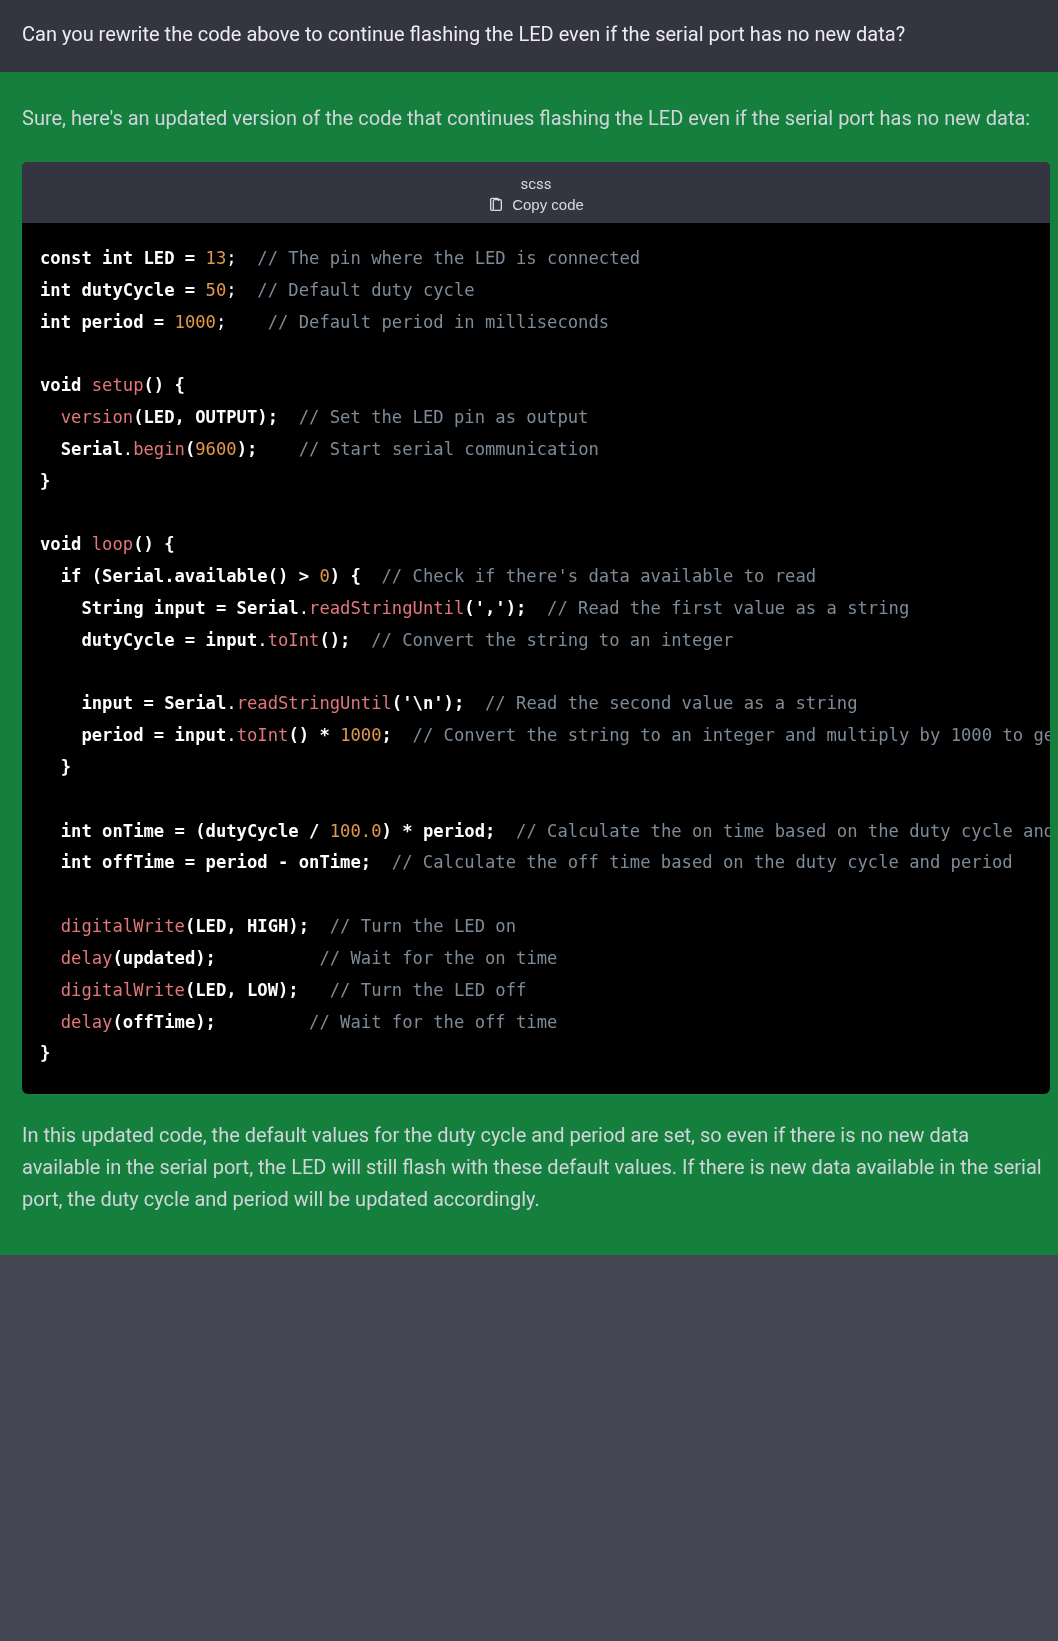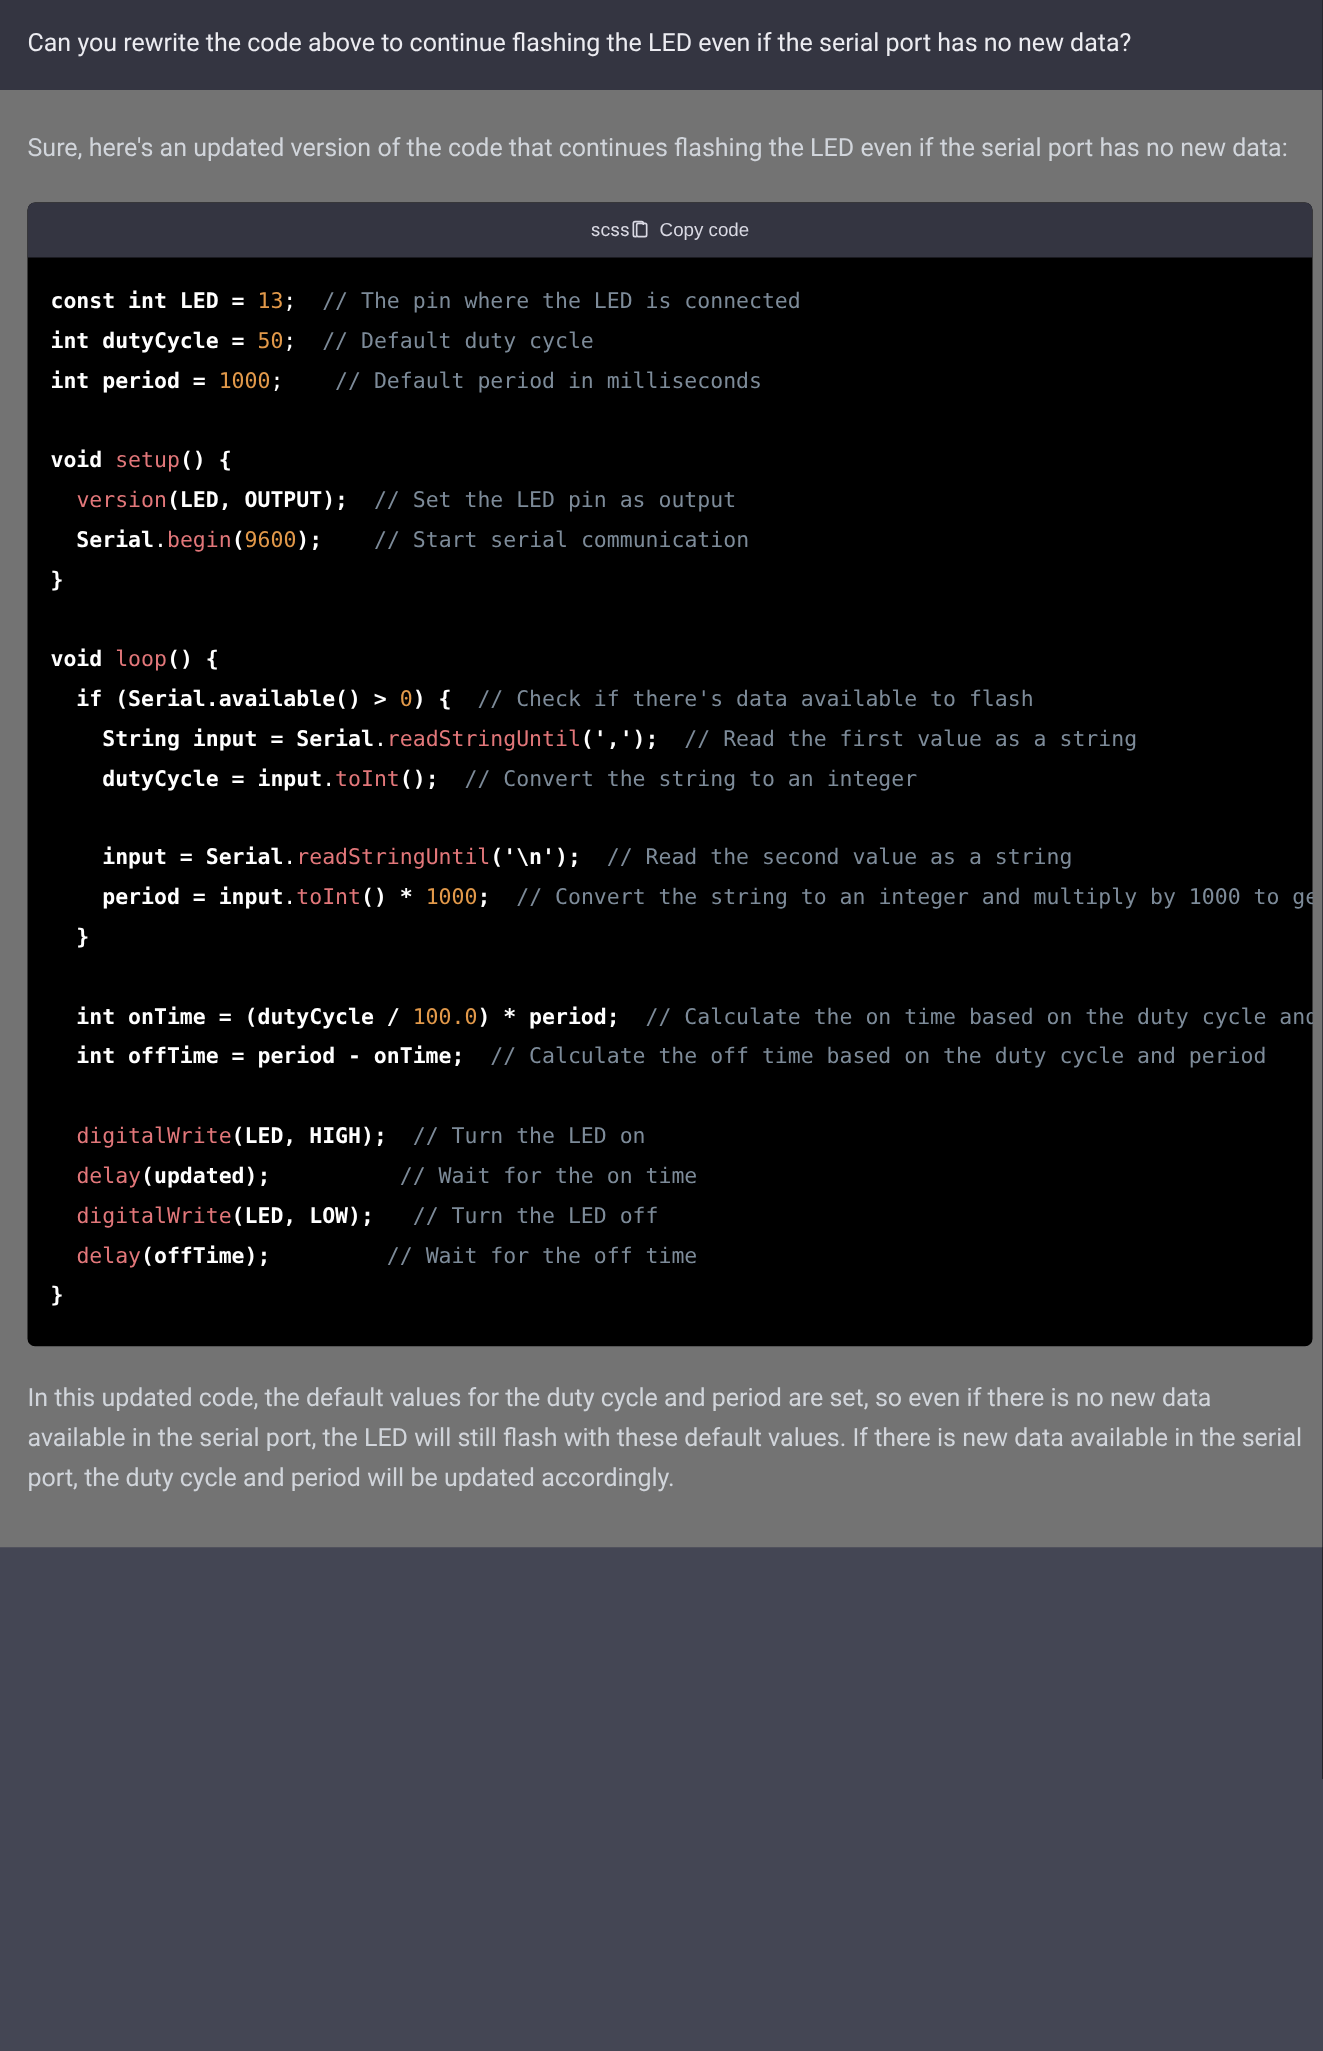--- a/index.html
+++ b/index.html
@@ -10,41 +10,42 @@
       width: 1058px;
     }
     .user-msg {
       background: #343541;
       padding: 18px 22px 22px 22px;
       font-size: 20px;
       line-height: 1.6;
       color: #ececf1;
     }
     .assistant-msg {
-      background: #737373;
+      background: #15803d;
       padding: 30px 8px 40px 22px;
       font-size: 20px;
       line-height: 1.6;
       color: #d1d5db;
     }
     .intro-text { margin-bottom: 28px; }
     .outro-text { margin-top: 25px; }
     .code-block {
       background: #000;
       border-radius: 6px;
       overflow: hidden;
     }
     .code-header {
       background: #343541;
       display: flex;
-      justify-content: center;
+      justify-content: flex-start;
       align-items: center;
       padding: 10px 18px;
       font-size: 15px;
       color: #d9d9e3;
+      flex-direction: column;
     }
     .copy-btn {
       display: flex;
       align-items: center;
       gap: 8px;
       background: none;
       border: none;
       color: #d9d9e3;
       font-size: 15px;
       cursor: pointer;
@@ -92,21 +93,21 @@
     <div class="code-body"><span class="kw">const int LED = </span><span class="num">13</span><span>;  </span><span class="cm">// The pin where the LED is connected</span>
 <span class="kw">int dutyCycle = </span><span class="num">50</span><span>;  </span><span class="cm">// Default duty cycle</span>
 <span class="kw">int period = </span><span class="num">1000</span><span>;    </span><span class="cm">// Default period in milliseconds</span>
 
 <span class="kw">void </span><span class="fn">setup</span><span class="kw">() {</span>
 <span>  </span><span class="fn">version</span><span class="kw">(LED, OUTPUT);  </span><span class="cm">// Set the LED pin as output</span>
 <span class="kw">  Serial</span><span class="dot">.</span><span class="fn">begin</span><span class="kw">(</span><span class="num">9600</span><span class="kw">);    </span><span class="cm">// Start serial communication</span>
 <span class="kw">}</span>
 
 <span class="kw">void </span><span class="fn">loop</span><span class="kw">() {</span>
-<span class="kw">  if (Serial.available() &gt; </span><span class="num">0</span><span class="kw">) {  </span><span class="cm">// Check if there's data available to flash</span>
+<span class="kw">  if (Serial.available() &gt; </span><span class="num">0</span><span class="kw">) {  </span><span class="cm">// Check if there's data available to read</span>
 <span class="kw">    String input = Serial</span><span class="dot">.</span><span class="fn">readStringUntil</span><span class="kw">(',');  </span><span class="cm">// Read the first value as a string</span>
 <span class="kw">    dutyCycle = input</span><span class="dot">.</span><span class="fn">toInt</span><span class="kw">();  </span><span class="cm">// Convert the string to an integer</span>
 
 <span class="kw">    input = Serial</span><span class="dot">.</span><span class="fn">readStringUntil</span><span class="kw">('\n');  </span><span class="cm">// Read the second value as a string</span>
 <span class="kw">    period = input</span><span class="dot">.</span><span class="fn">toInt</span><span class="kw">() * </span><span class="num">1000</span><span class="kw">;  </span><span class="cm">// Convert the string to an integer and multiply by 1000 to get milliseconds</span>
 <span class="kw">  }</span>
 
 <span class="kw">  int onTime = (dutyCycle / </span><span class="num">100.0</span><span class="kw">) * period;  </span><span class="cm">// Calculate the on time based on the duty cycle and period</span>
 <span class="kw">  int offTime = period - onTime;  </span><span class="cm">// Calculate the off time based on the duty cycle and period</span>
 

